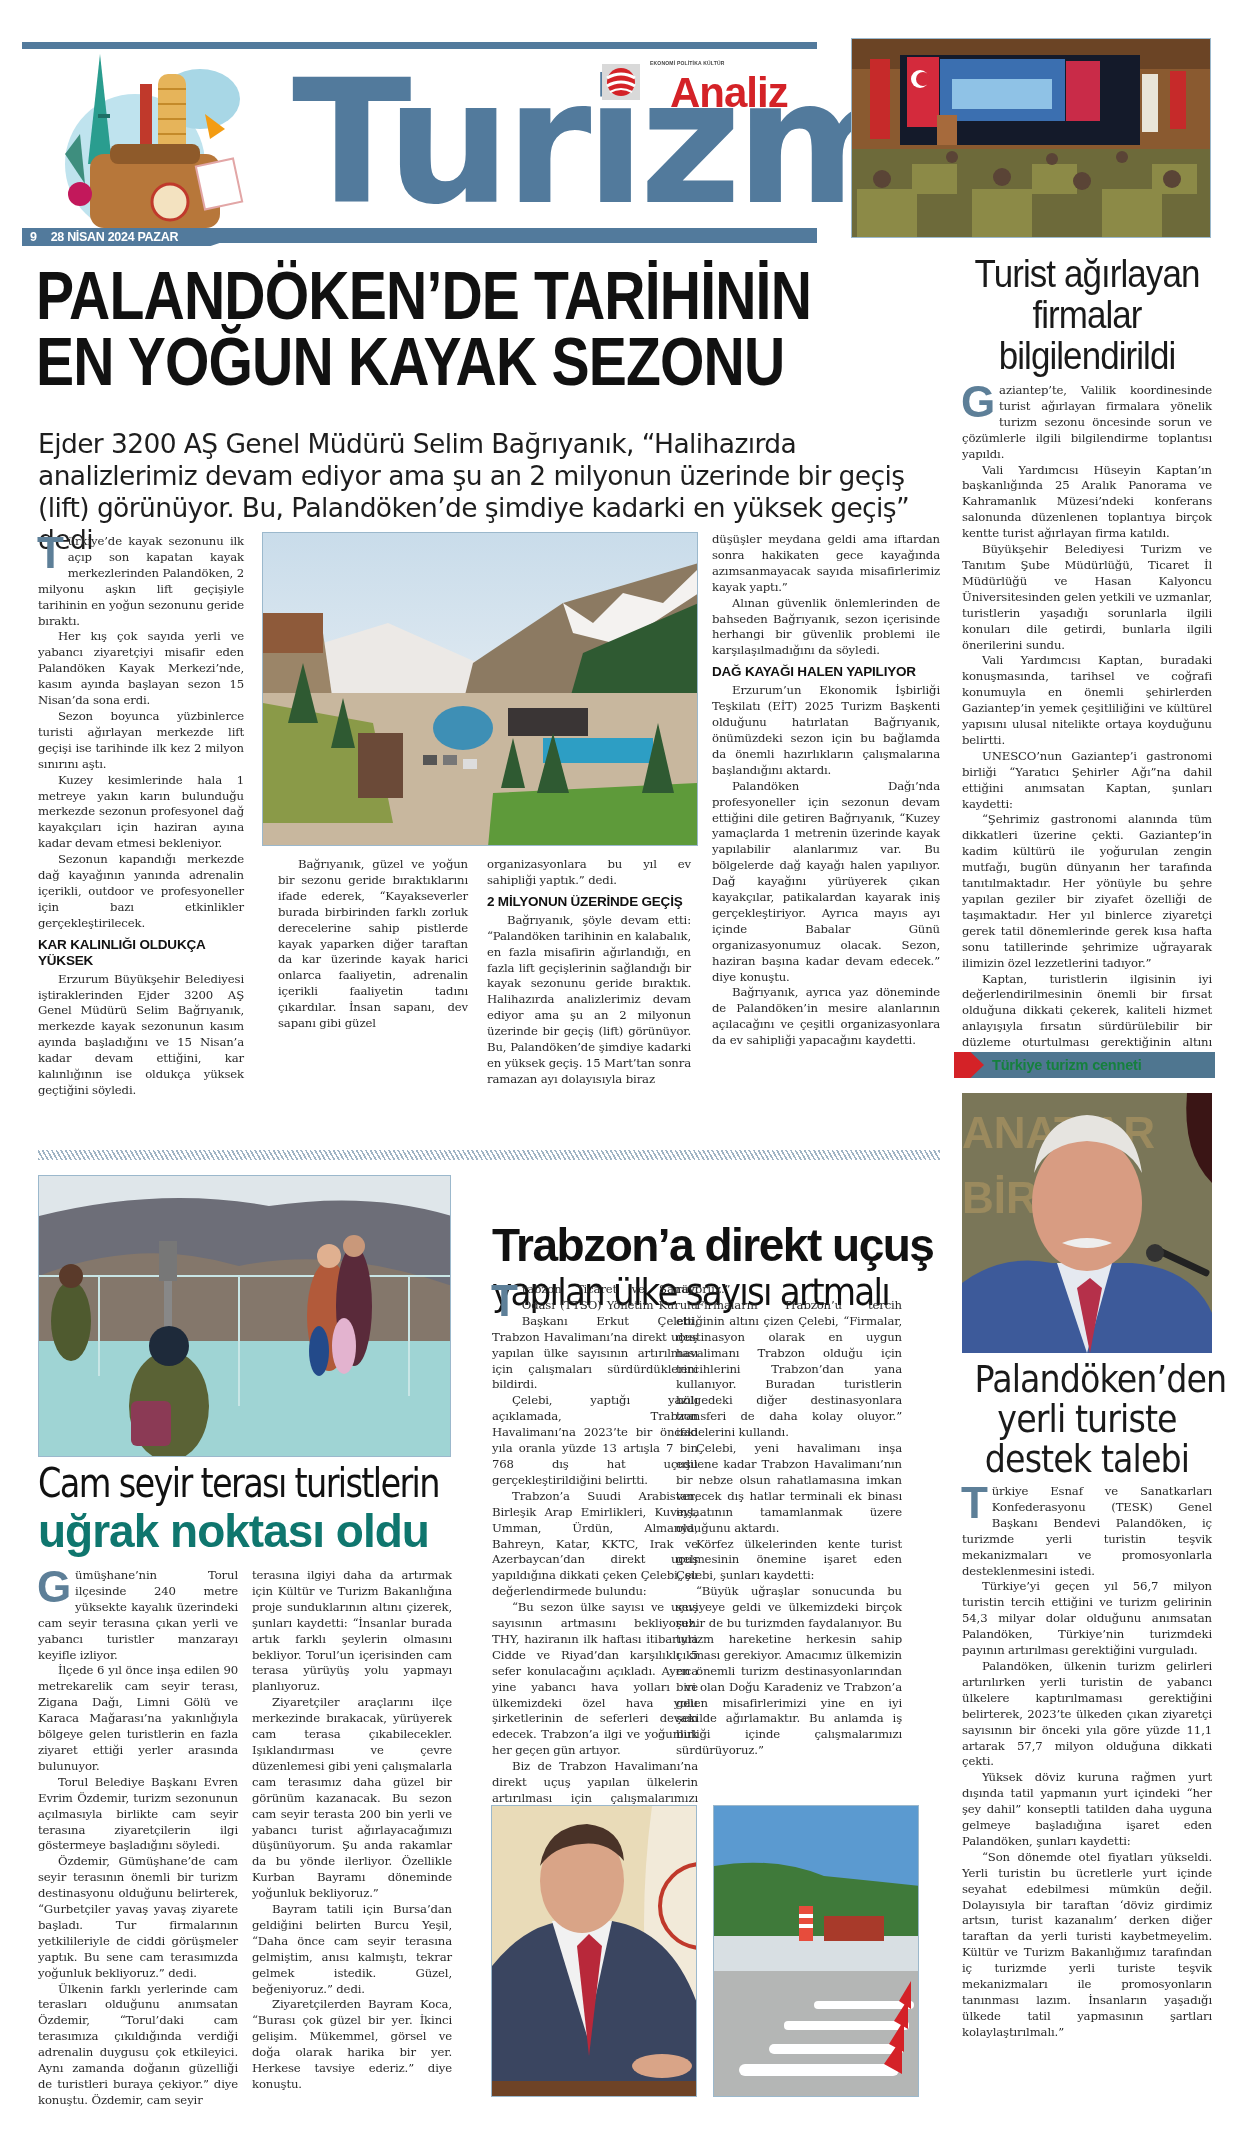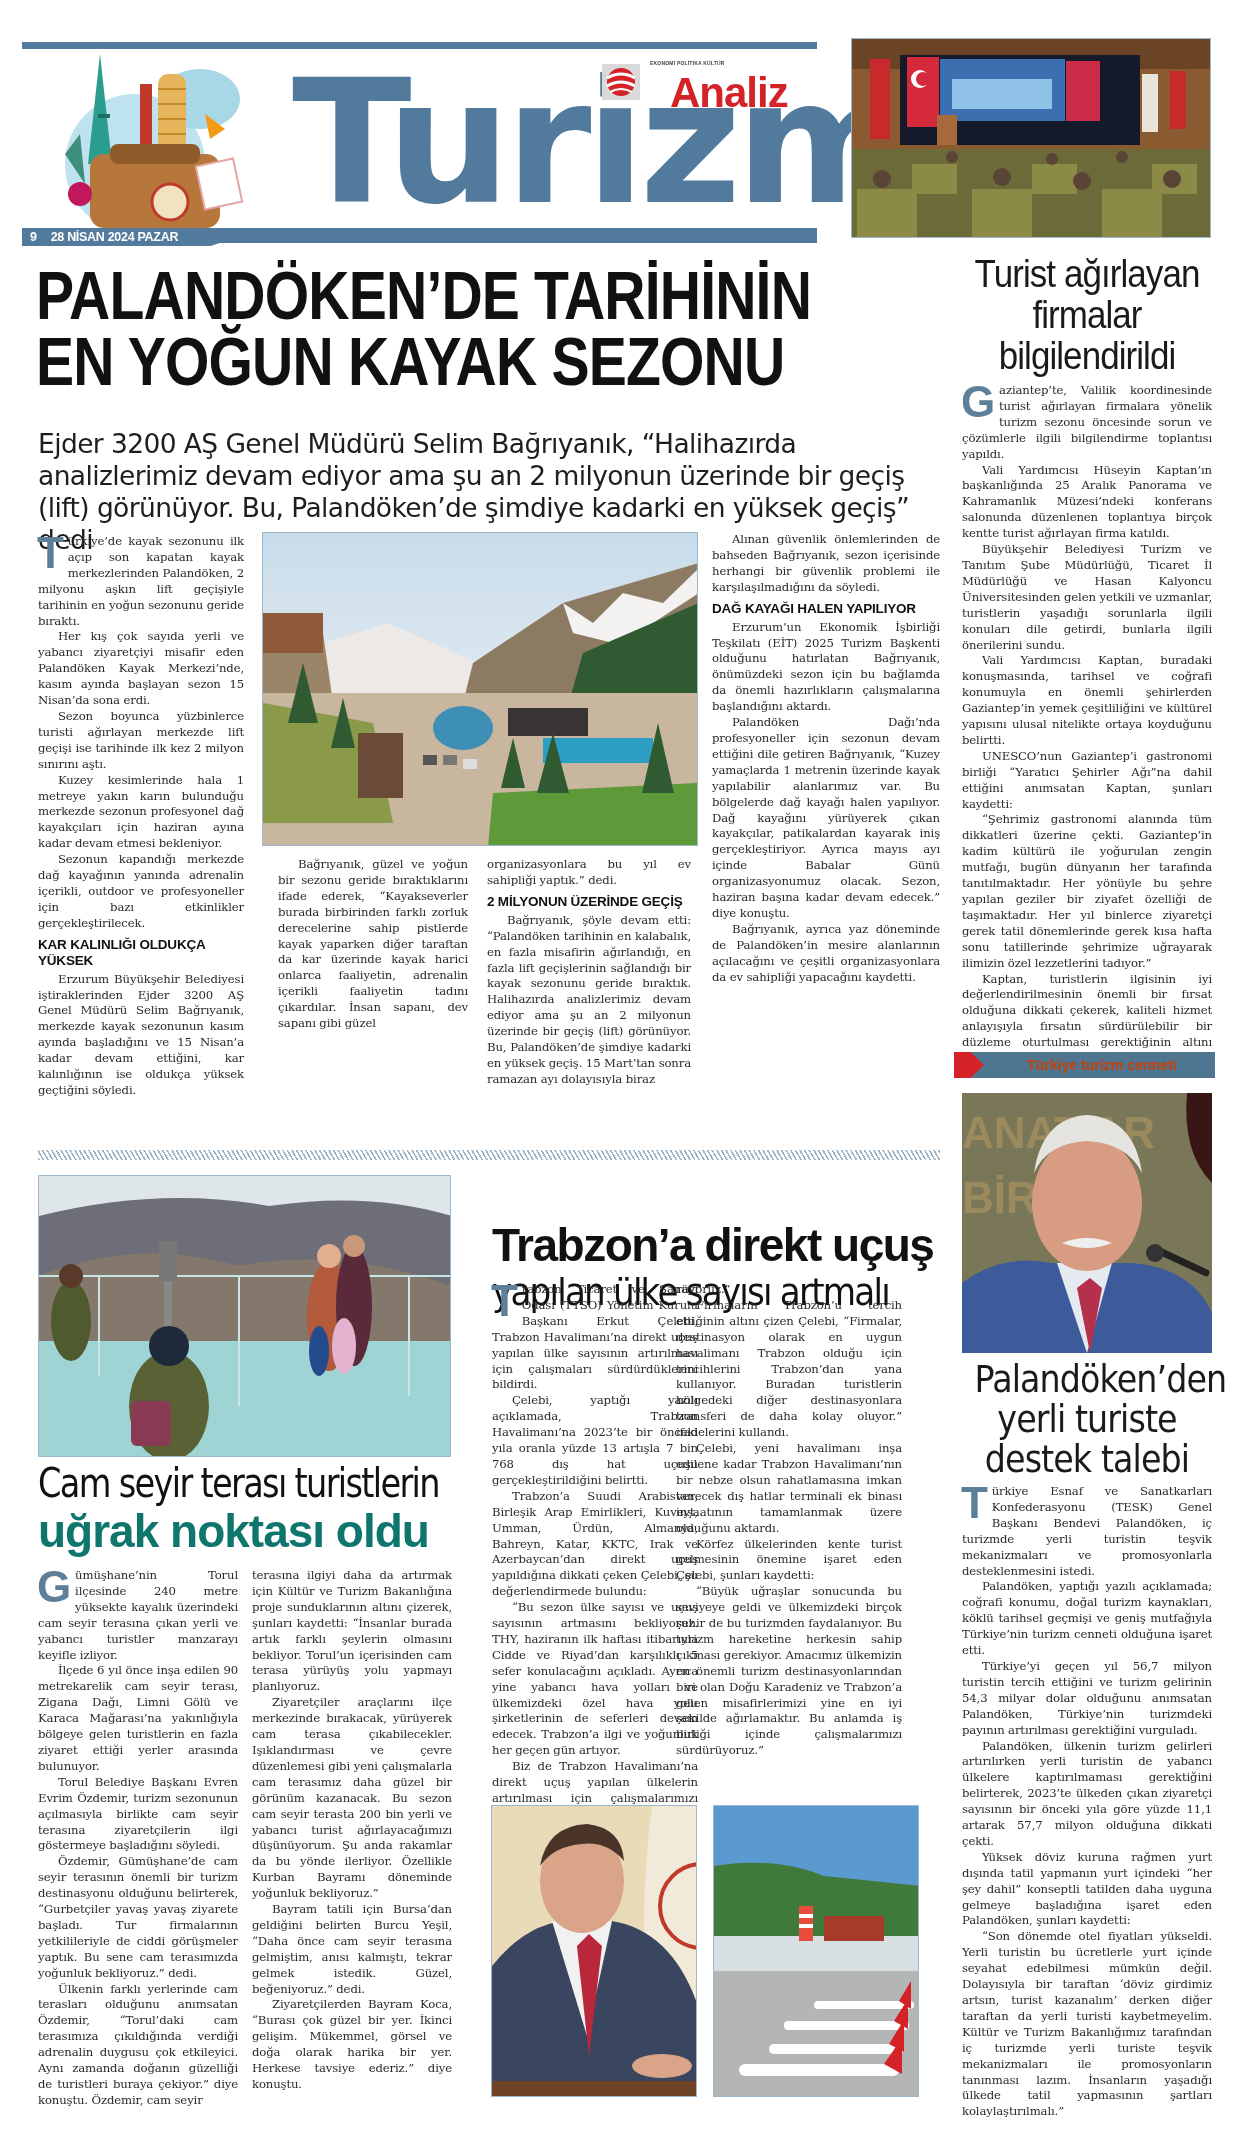--- a/index.html
+++ b/index.html
@@ -41,21 +41,21 @@
              font-size: 44px; line-height: 34px; margin: 2px 4px 0 -1px; }
   .subhead { font-family: "Liberation Sans", sans-serif; font-weight: bold; font-size: 13.5px; line-height: 16px;
              color: #111; margin: 5px 0 3px 0; text-indent: 0 !important; text-align: left; letter-spacing: -0.2px; }
 
   .hatch { left: 38px; top: 1150px; width: 902px; height: 10px;
            background: repeating-linear-gradient(60deg, #9fb4c4 0 1.6px, transparent 1.6px 4px); }
 
   .banner { left: 962px; top: 1052px; width: 253px; height: 26px; background: #4f7690; }
   .banner-arrow { left: 954px; top: 1052px; width: 30px; height: 26px; background: #d42227;
                   clip-path: polygon(0 0, 55% 0, 100% 50%, 55% 100%, 0 100%); }
-  .banner-text { left: 1027px; top: 1052px; height: 18px; line-height: 26px; color: #c2410c;
+  .banner-text { left: 992px; top: 1052px; height: 18px; line-height: 26px; color: #15803d;
                  font-family: "Liberation Sans", sans-serif; font-weight: bold; font-size: 14.5px; letter-spacing: -0.2px; }
 </style>
 </head>
 <body>
 
 <div class="abs top-rule"></div>
 
 <div class="abs header-illus">
   <svg width="250" height="184" viewBox="0 0 250 184">
     <circle cx="95" cy="120" r="70" fill="#bfe3ee"></circle>
@@ -191,20 +191,21 @@
   <p>Bağrıyanık, güzel ve yoğun bir sezonu geride bıraktıklarını ifade ederek, “Kayakseverler burada birbirinden farklı zorluk derecelerine sahip pistlerde kayak yaparken diğer taraftan da kar üzerinde kayak harici onlarca faaliyetin, adrenalin içerikli faaliyetin tadını çıkardılar. İnsan sapanı, dev sapanı gibi güzel</p>
 </div>
 
 <div class="abs col" style="left:487px;top:857px;width:204px;">
   <p class="first">organizasyonlara bu yıl ev sahipliği yaptık.” dedi.</p>
   <p class="subhead">2 MİLYONUN ÜZERİNDE GEÇİŞ</p>
   <p>Bağrıyanık, şöyle devam etti: “Palandöken tarihinin en kalabalık, en fazla misafirin ağırlandığı, en fazla lift geçişlerinin sağlandığı bir kayak sezonunu geride bıraktık. Halihazırda analizlerimiz devam ediyor ama şu an 2 milyonun üzerinde bir geçiş (lift) görünüyor. Bu, Palandöken’de şimdiye kadarki en yüksek geçiş. 15 Mart’tan sonra ramazan ayı dolayısıyla biraz</p>
 </div>
 
 <div class="abs col" style="left:712px;top:532px;width:228px;">
+  <p class="first">düşüşler meydana geldi ama iftardan sonra hakikaten gece kayağında azımsanmayacak sayıda misafirlerimiz kayak yaptı.”</p>
   <p>Alınan güvenlik önlemlerinden de bahseden Bağrıyanık, sezon içerisinde herhangi bir güvenlik problemi ile karşılaşılmadığını da söyledi.</p>
   <p class="subhead">DAĞ KAYAĞI HALEN YAPILIYOR</p>
   <p>Erzurum’un Ekonomik İşbirliği Teşkilatı (EİT) 2025 Turizm Başkenti olduğunu hatırlatan Bağrıyanık, önümüzdeki sezon için bu bağlamda da önemli hazırlıkların çalışmalarına başlandığını aktardı.</p>
   <p>Palandöken Dağı’nda profesyoneller için sezonun devam ettiğini dile getiren Bağrıyanık, “Kuzey yamaçlarda 1 metrenin üzerinde kayak yapılabilir alanlarımız var. Bu bölgelerde dağ kayağı halen yapılıyor. Dağ kayağını yürüyerek çıkan kayakçılar, patikalardan kayarak iniş gerçekleştiriyor. Ayrıca mayıs ayı içinde Babalar Günü organizasyonumuz olacak. Sezon, haziran başına kadar devam edecek.” diye konuştu.</p>
   <p>Bağrıyanık, ayrıca yaz döneminde de Palandöken’in mesire alanlarının açılacağını ve çeşitli organizasyonlara da ev sahipliği yapacağını kaydetti.</p>
 </div>
 
 <div class="abs side-head" style="left:962px;top:254px;width:250px;font-size:38px;line-height:41px;letter-spacing:-1px;transform:scaleX(0.92);transform-origin:center top;">Turist ağırlayan firmalar bilgilendirildi</div>
 
 <div class="abs col" style="left:962px;top:383px;width:250px;">
@@ -235,21 +236,20 @@
     <path d="M100 150 Q125 140 150 150 Q125 160 100 150Z" fill="#eeeeee"></path>
     <rect x="190" y="165" width="60" height="7" rx="3" fill="#222" transform="rotate(25 220 168)"></rect>
     <circle cx="193" cy="160" r="9" fill="#333"></circle>
   </svg>
 </div>
 
 <div class="abs side-head" style="left:962px;top:1360px;width:250px;font-size:37px;line-height:40px;letter-spacing:-1px;font-family:'DejaVu Sans',sans-serif;transform:scaleX(0.9);transform-origin:center top;">Palandöken’den yerli turiste destek talebi</div>
 
 <div class="abs col" style="left:962px;top:1484px;width:250px;">
   <p class="first"><span class="dropcap">T</span><span>ürkiye Esnaf ve Sanatkarları Konfederasyonu (TESK) Genel Başkanı Bendevi Palandöken, iç turizmde yerli turistin teşvik mekanizmaları ve promosyonlarla desteklenmesini istedi.</span></p>
-  <p>Palandöken, yaptığı yazılı açıklamada; coğrafi konumu, doğal turizm kaynakları, köklü tarihsel geçmişi ve geniş mutfağıyla Türkiye’nin turizm cenneti olduğuna işaret etti.</p>
   <p>Türkiye’yi geçen yıl 56,7 milyon turistin tercih ettiğini ve turizm gelirinin 54,3 milyar dolar olduğunu anımsatan Palandöken, Türkiye’nin turizmdeki payının artırılması gerektiğini vurguladı.</p>
   <p>Palandöken, ülkenin turizm gelirleri artırılırken yerli turistin de yabancı ülkelere kaptırılmaması gerektiğini belirterek, 2023’te ülkeden çıkan ziyaretçi sayısının bir önceki yıla göre yüzde 11,1 artarak 57,7 milyon olduğuna dikkati çekti.</p>
   <p>Yüksek döviz kuruna rağmen yurt dışında tatil yapmanın yurt içindeki “her şey dahil” konseptli tatilden daha uyguna gelmeye başladığına işaret eden Palandöken, şunları kaydetti:</p>
   <p>“Son dönemde otel fiyatları yükseldi. Yerli turistin bu ücretlerle yurt içinde seyahat edebilmesi mümkün değil. Dolayısıyla bir taraftan ‘döviz girdimiz artsın, turist kazanalım’ derken diğer taraftan da yerli turisti kaybetmeyelim. Kültür ve Turizm Bakanlığımız tarafından iç turizmde yerli turiste teşvik mekanizmaları ile promosyonların tanınması lazım. İnsanların yaşadığı ülkede tatil yapmasının şartları kolaylaştırılmalı.”</p>
 </div>
 
 <div class="abs hatch"></div>
 
 <div class="abs photo" style="left:38px;top:1175px;width:413px;height:282px;">
   <svg width="413" height="282" viewBox="0 0 413 282">

